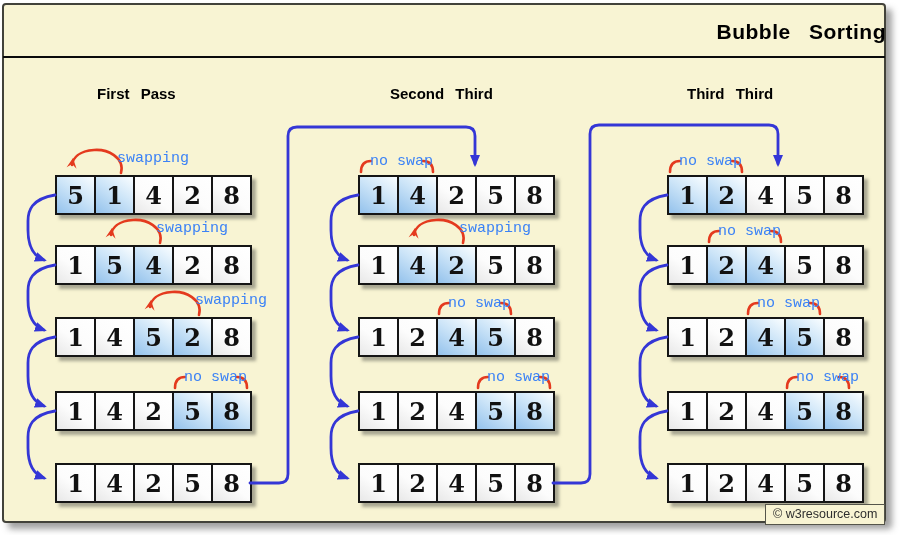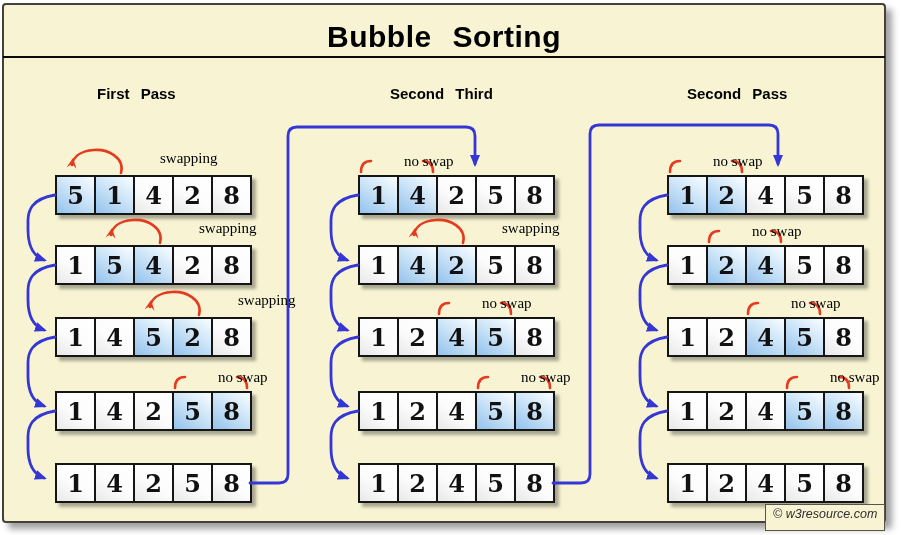--- a/index.html
+++ b/index.html
@@ -1,47 +1,47 @@
 <!DOCTYPE html>
 <html><head>
 <meta charset="utf-8">
 <style>
   html,body{margin:0;padding:0;background:#fff;}
   .stage{position:relative;width:901px;height:535px;background:#ffffff;overflow:hidden;
          font-family:"Liberation Sans","DejaVu Sans",sans-serif;}
   .panel{position:absolute;left:2px;top:3px;width:880px;height:516px;background:#f8f4d3;
          border:2px solid #42423a;border-radius:4px;box-shadow:6px 6px 6px rgba(70,70,70,.5);}
-  .title{position:absolute;left:2px;top:20px;width:884px;text-align:center;
-         font-size:30px;font-weight:bold;color:#000;word-spacing:12px;letter-spacing:.5px;}
+  .title{position:absolute;left:2px;top:20px;width:884px;text-align:right;
+         font-size:21px;font-weight:bold;color:#000;word-spacing:12px;letter-spacing:.5px;}
   .title-rule{position:absolute;left:3px;top:56px;width:882px;height:2px;background:#0a0a0a;}
   .pass-header{position:absolute;top:85px;font-size:15px;font-weight:bold;color:#000;word-spacing:7px;}
   .overlay{position:absolute;left:0;top:0;width:901px;height:535px;pointer-events:none;}
   .row{position:absolute;display:flex;box-shadow:4px 4px 3px rgba(104,104,92,.55);}
   .cell{box-sizing:border-box;width:41px;height:40px;margin-left:-2px;border:2px solid #151515;
         display:flex;align-items:center;justify-content:center;
         font-family:"DejaVu Serif","Liberation Serif",serif;font-weight:bold;font-size:24px;color:#111;
         background:linear-gradient(215deg,#ffffff 0%,#fcfcfc 55%,#e8e8e8 100%);}
   .cell:first-child{margin-left:0;}
   .cell.hl{background:linear-gradient(215deg,#f9fdff 0%,#cde5f8 45%,#94c2ec 100%);}
-  .lbl{position:absolute;font-family:Liberation Serif, serif;font-size:15px;color:#000000;white-space:nowrap;margin-left:43px;}
-  .lbl.center{width:72px;text-align:left;}
+  .lbl{position:absolute;font-family:Liberation Mono, monospace;font-size:15px;color:#3b82f6;white-space:nowrap;}
+  .lbl.center{width:72px;text-align:right;}
   .watermark{position:absolute;left:765px;top:504px;background:#f8f4d3;border:1px solid #55554a;
-             color:#2e2e2e;font-size:12.5px;padding:2px 7px 9px;white-space:nowrap;z-index:5;font-style:italic;}
+             color:#2e2e2e;font-size:12.5px;padding:2px 7px 3px;white-space:nowrap;z-index:5;}
 </style>
 </head>
 <body>
 
 <div class="stage">
   <div class="panel"></div>
   <div class="title">Bubble Sorting</div>
   <div class="title-rule"></div>
 
   <div class="pass-header" style="left:97px">First Pass</div>
   <div class="pass-header" style="left:390px">Second Third</div>
-  <div class="pass-header" style="left:687px">Second Pass</div>
+  <div class="pass-header" style="left:687px">Third Third</div>
 
   <div class="row" style="left:55px;top:175px">
     <div class="cell hl">5</div>
     <div class="cell hl">1</div>
     <div class="cell">4</div>
     <div class="cell">2</div>
     <div class="cell">8</div>
   </div>
   <div class="row" style="left:55px;top:245px">
     <div class="cell">1</div>

